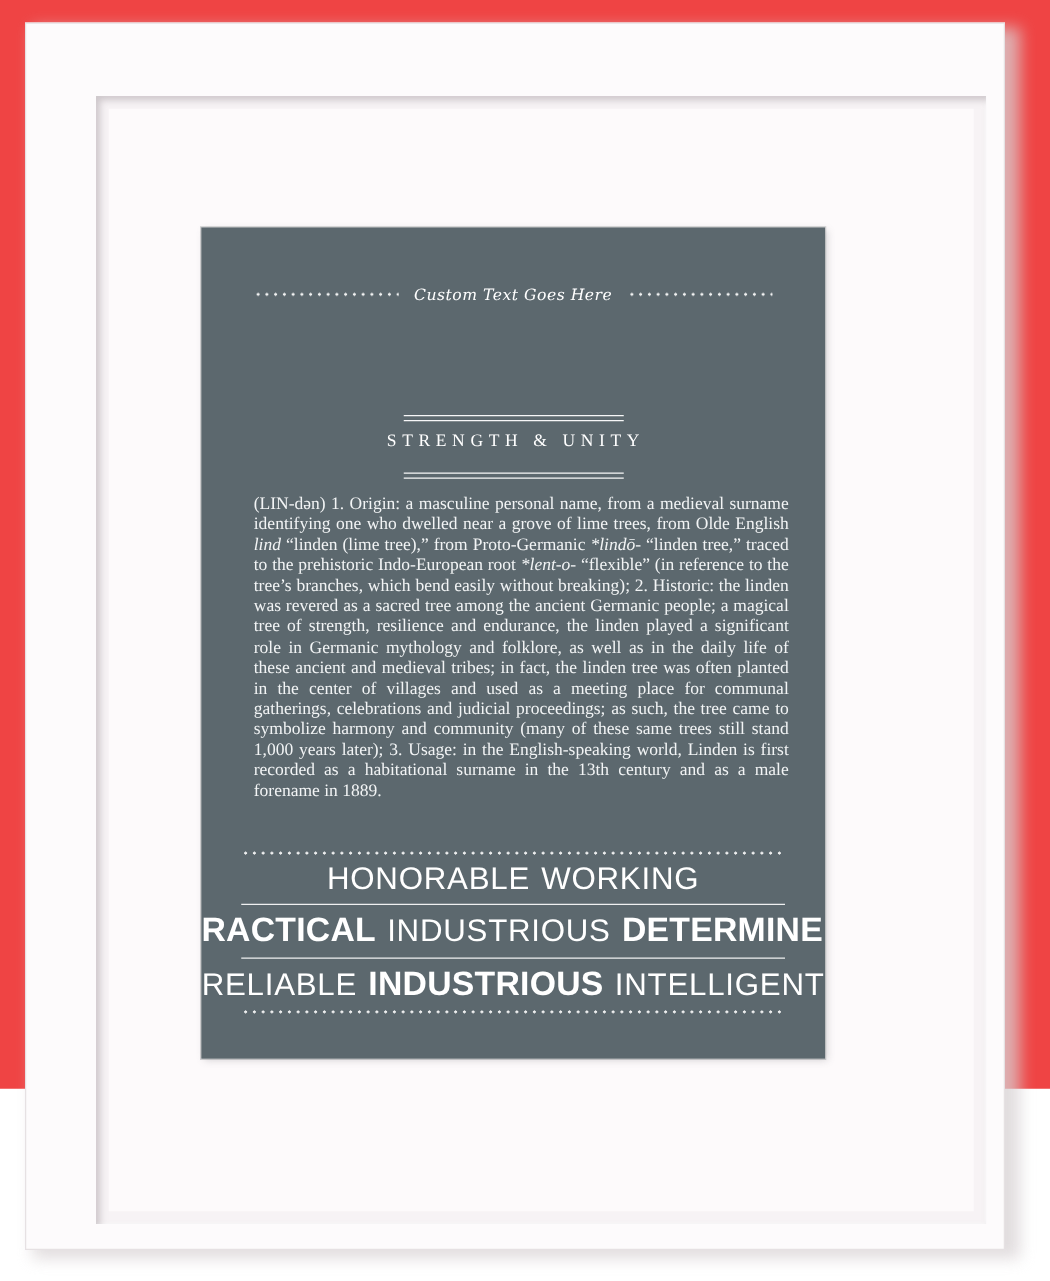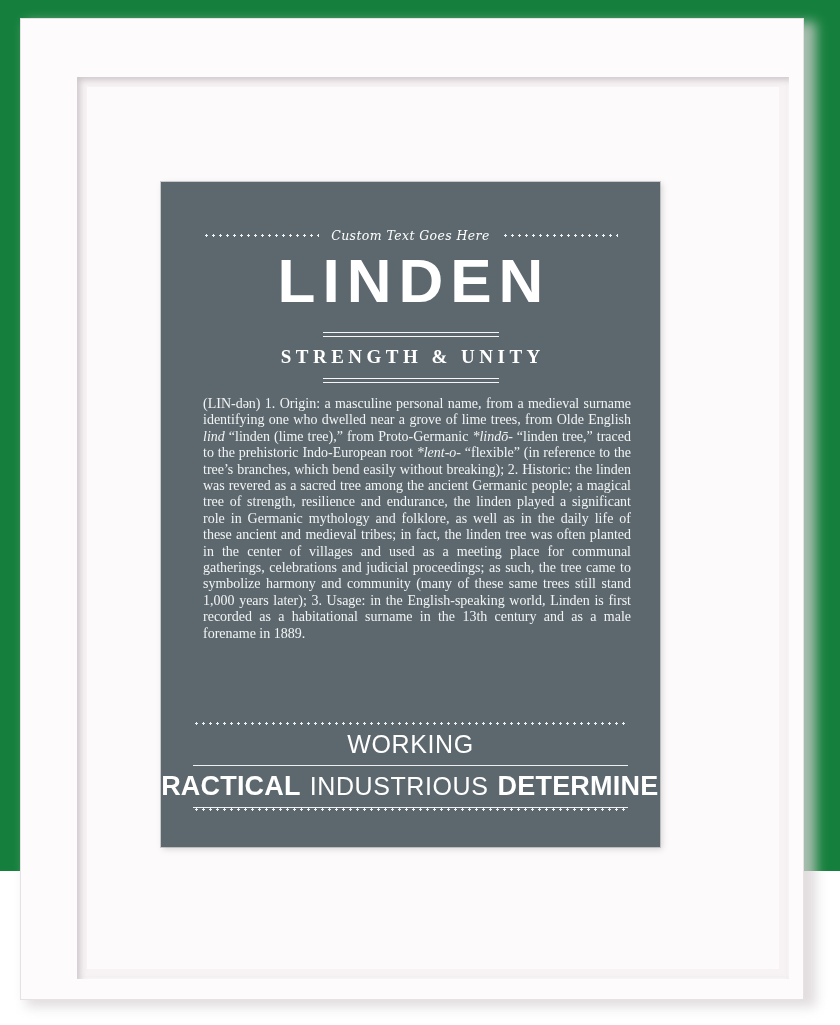--- a/index.html
+++ b/index.html
@@ -12,21 +12,21 @@
     height: 1025px;
     font-family: "Liberation Sans", sans-serif;
     overflow: hidden;
   }
 
   
   .scene {
     position: relative;
     width: 840px;
     height: 871px;
-    background: #15803d;
+    background: #ef4444;
   }
 
   .frame-shadow {
     position: absolute;
     left: 26px;
     top: 22px;
     width: 790px;
     height: 985px;
     background: #d8d2d4;
     filter: blur(6px);
@@ -135,22 +135,22 @@
   }
   .rule-stack .r1 { height: 1px; background: #ffffff; opacity: 0.95; }
   .rule-stack .r2 { height: 1px; background: #ffffff; opacity: 0.95; margin-top: 3px; }
 
   .tagline {
     position: absolute;
     left: 0; right: 0;
     top: 164px;
     text-align: center;
     font-family: "Liberation Serif", serif;
-    font-weight: 700;
-    font-size: 19px;
+    font-weight: 400;
+    font-size: 14px;
     letter-spacing: 4.5px;
     text-indent: 4.5px;
   }
 
   .rule-stack2 {
     position: absolute;
     left: 50%;
     transform: translateX(-50%);
     top: 196px;
     width: 176px;
@@ -228,47 +228,52 @@
 
   <div class="poster-wrap">
     <div class="poster">
 
       <div class="ornament-row">
         <div class="dotline"></div>
         <div class="custom-text">Custom Text Goes Here</div>
         <div class="dotline"></div>
       </div>
 
-      <div class="name">LINDEN</div>
 
       <div class="rule-stack">
         <div class="r1"></div>
         <div class="r2"></div>
       </div>
 
       <div class="tagline">STRENGTH &amp; UNITY</div>
 
       <div class="rule-stack2">
         <div class="r1"></div>
         <div class="r2"></div>
       </div>
 
       <div class="definition">(LIN-dən)  1. Origin:  a masculine personal name, from a medieval surname identifying one who dwelled near a grove of lime trees, from Olde English <i>lind</i> “linden (lime tree),” from Proto-Germanic <i>*lindō</i>- “linden tree,” traced to the prehistoric Indo-European root <i>*lent-o</i>- “flexible” (in reference to the tree’s branches, which bend easily without breaking);  2. Historic:  the linden was revered as a sacred tree among the ancient Germanic people; a magical tree of strength, resilience and endurance, the linden played a significant role in Germanic mythology and folklore, as well as in the daily life of these ancient and medieval tribes; in fact, the linden tree was often planted in the center of villages and used as a meeting place for communal gatherings, celebrations and judicial proceedings; as such, the tree came to symbolize harmony and community (many of these same trees still stand 1,000 years later);   3. Usage:  in the English-speaking world, Linden is first recorded as a habitational surname in the 13th century and as a male forename in 1889.</div>
 
       <div class="attrs">
         <div class="attr-dotline"></div>
         <div class="attr-line">
+            <span class="w-light">HONORABLE</span>
             <span class="w-light">WORKING</span>
           </div>
         <div class="attr-rule"></div>
         <div class="attr-line">
             <span class="w-bold">PRACTICAL</span>
             <span class="w-light">INDUSTRIOUS</span>
             <span class="w-bold">DETERMINED</span>
           </div>
         <div class="attr-rule"></div>
+        <div class="attr-line">
+            <span class="w-light">RELIABLE</span>
+            <span class="w-bold">INDUSTRIOUS</span>
+            <span class="w-light">INTELLIGENT</span>
+          </div>
         <div class="attr-dotline"></div>
       </div>
 
     </div>
   </div>
 
 </div>
 
 </body></html>

